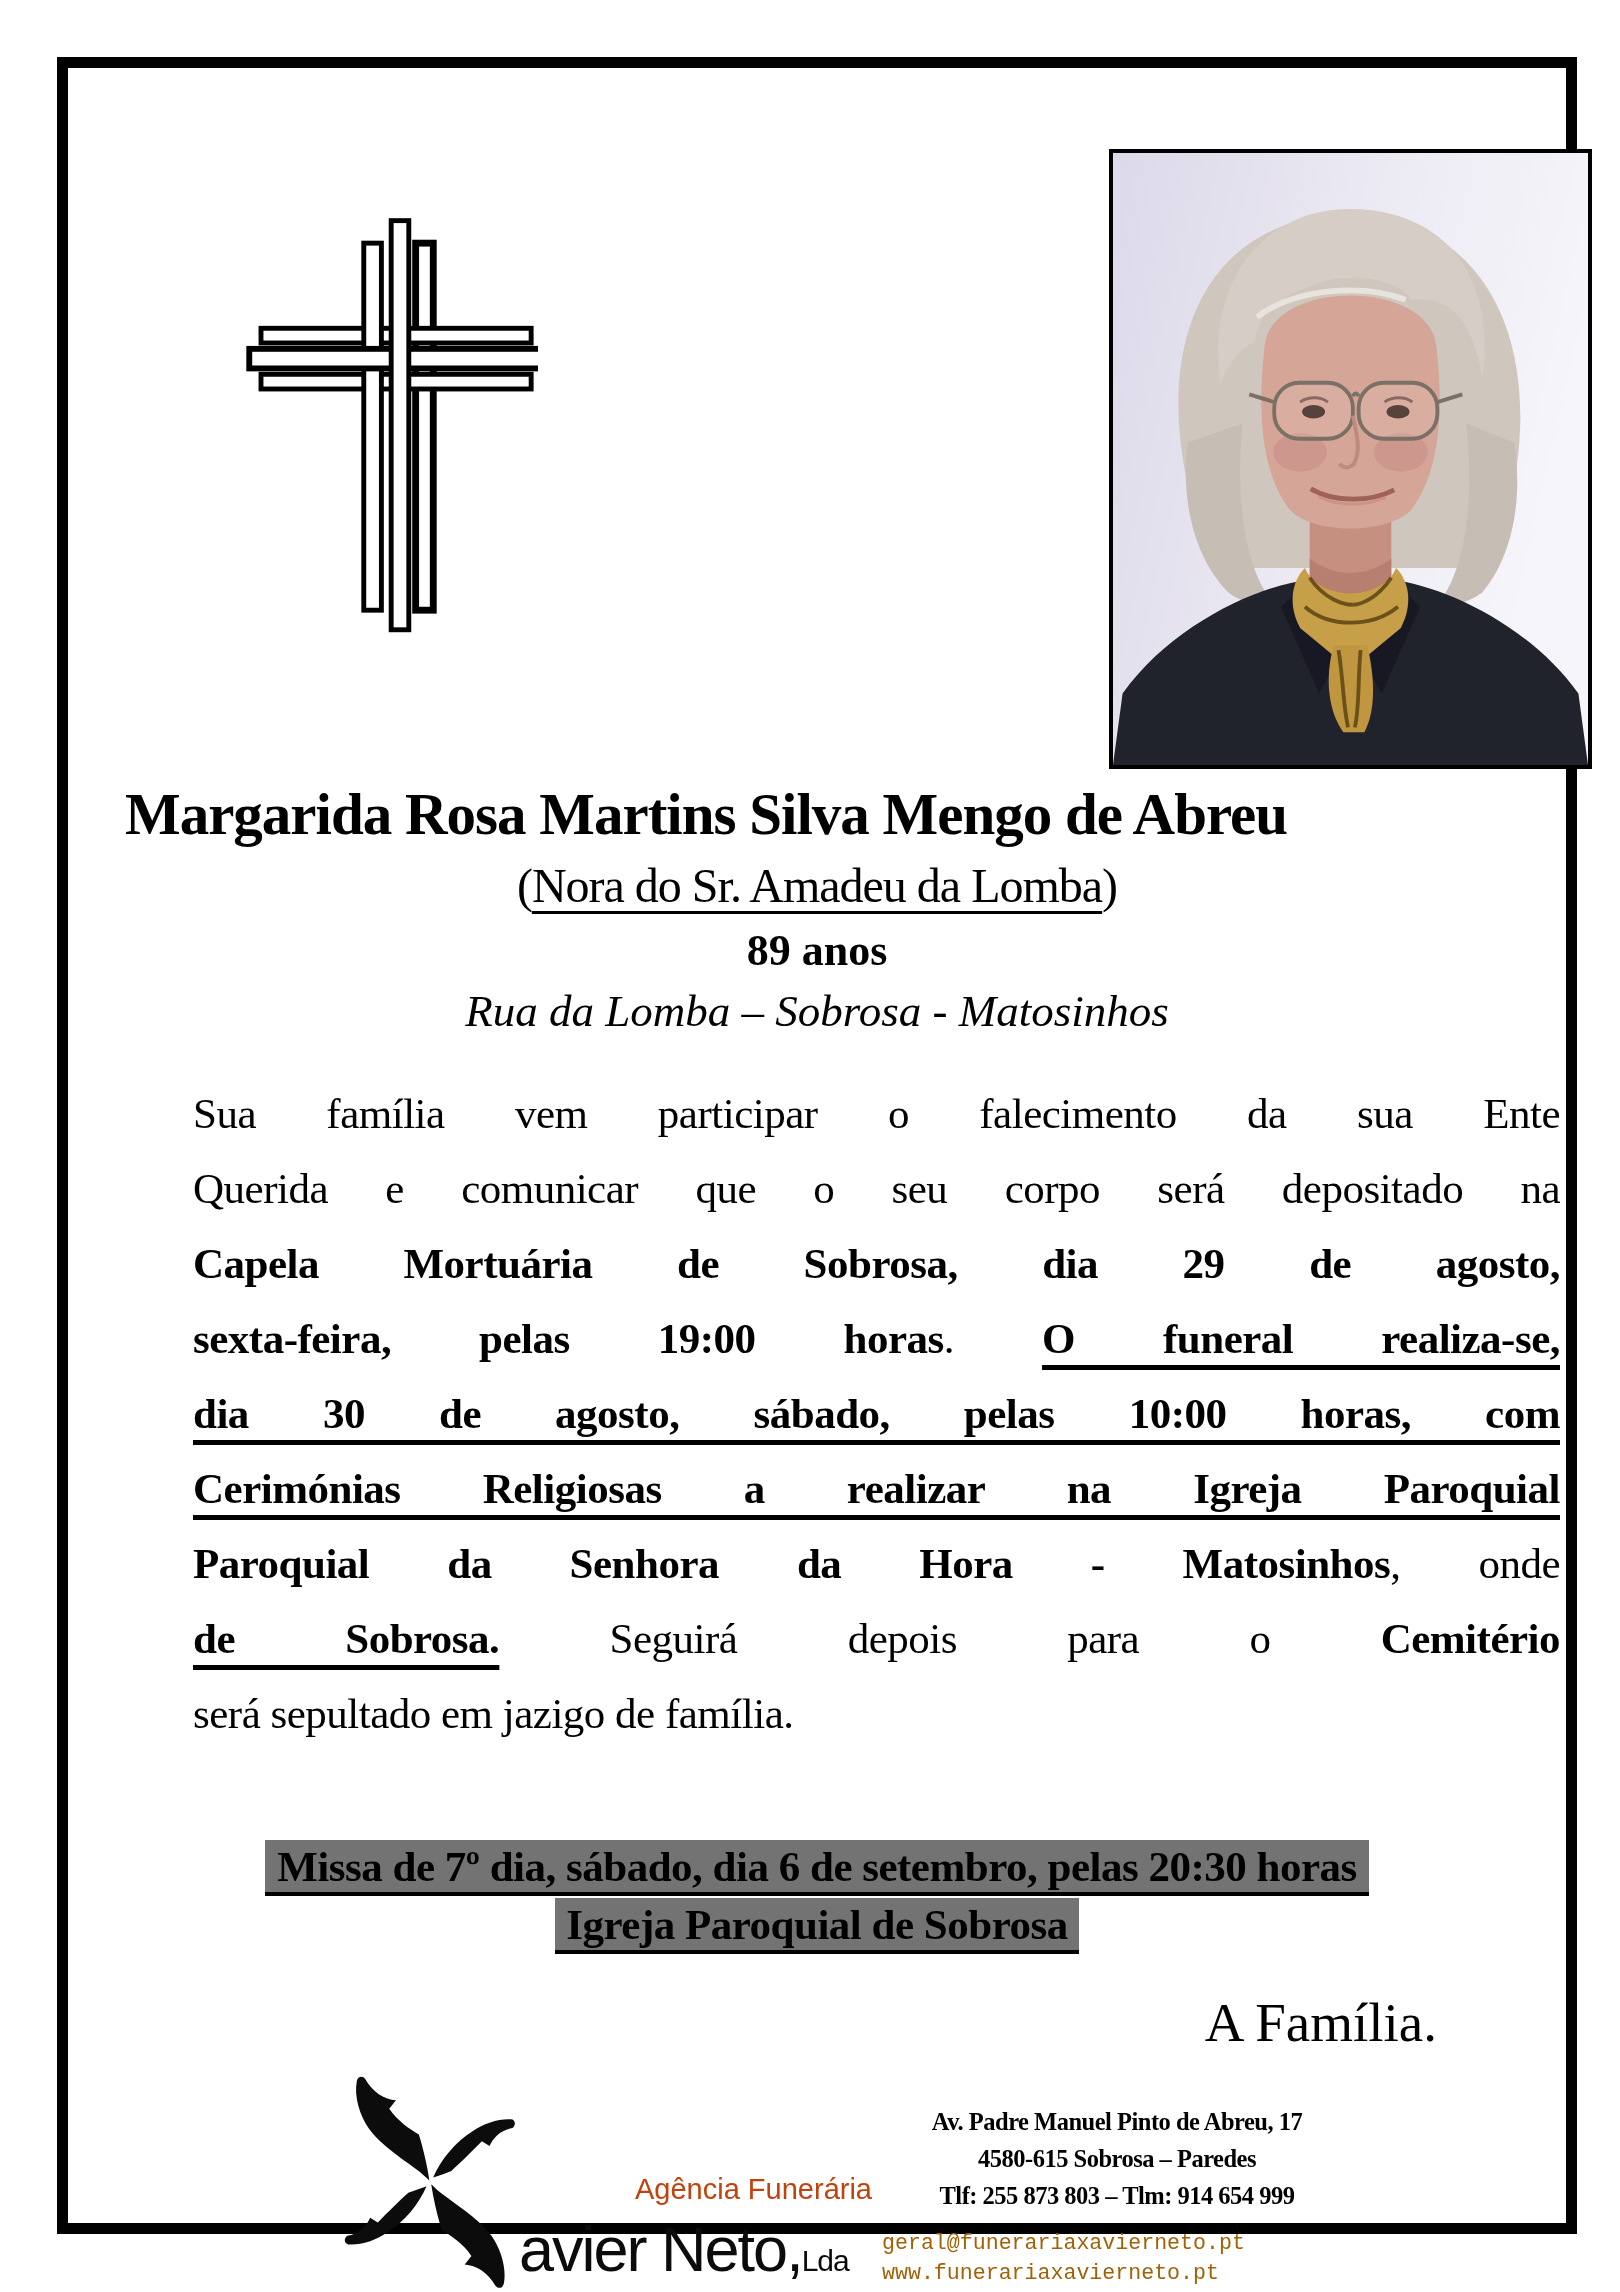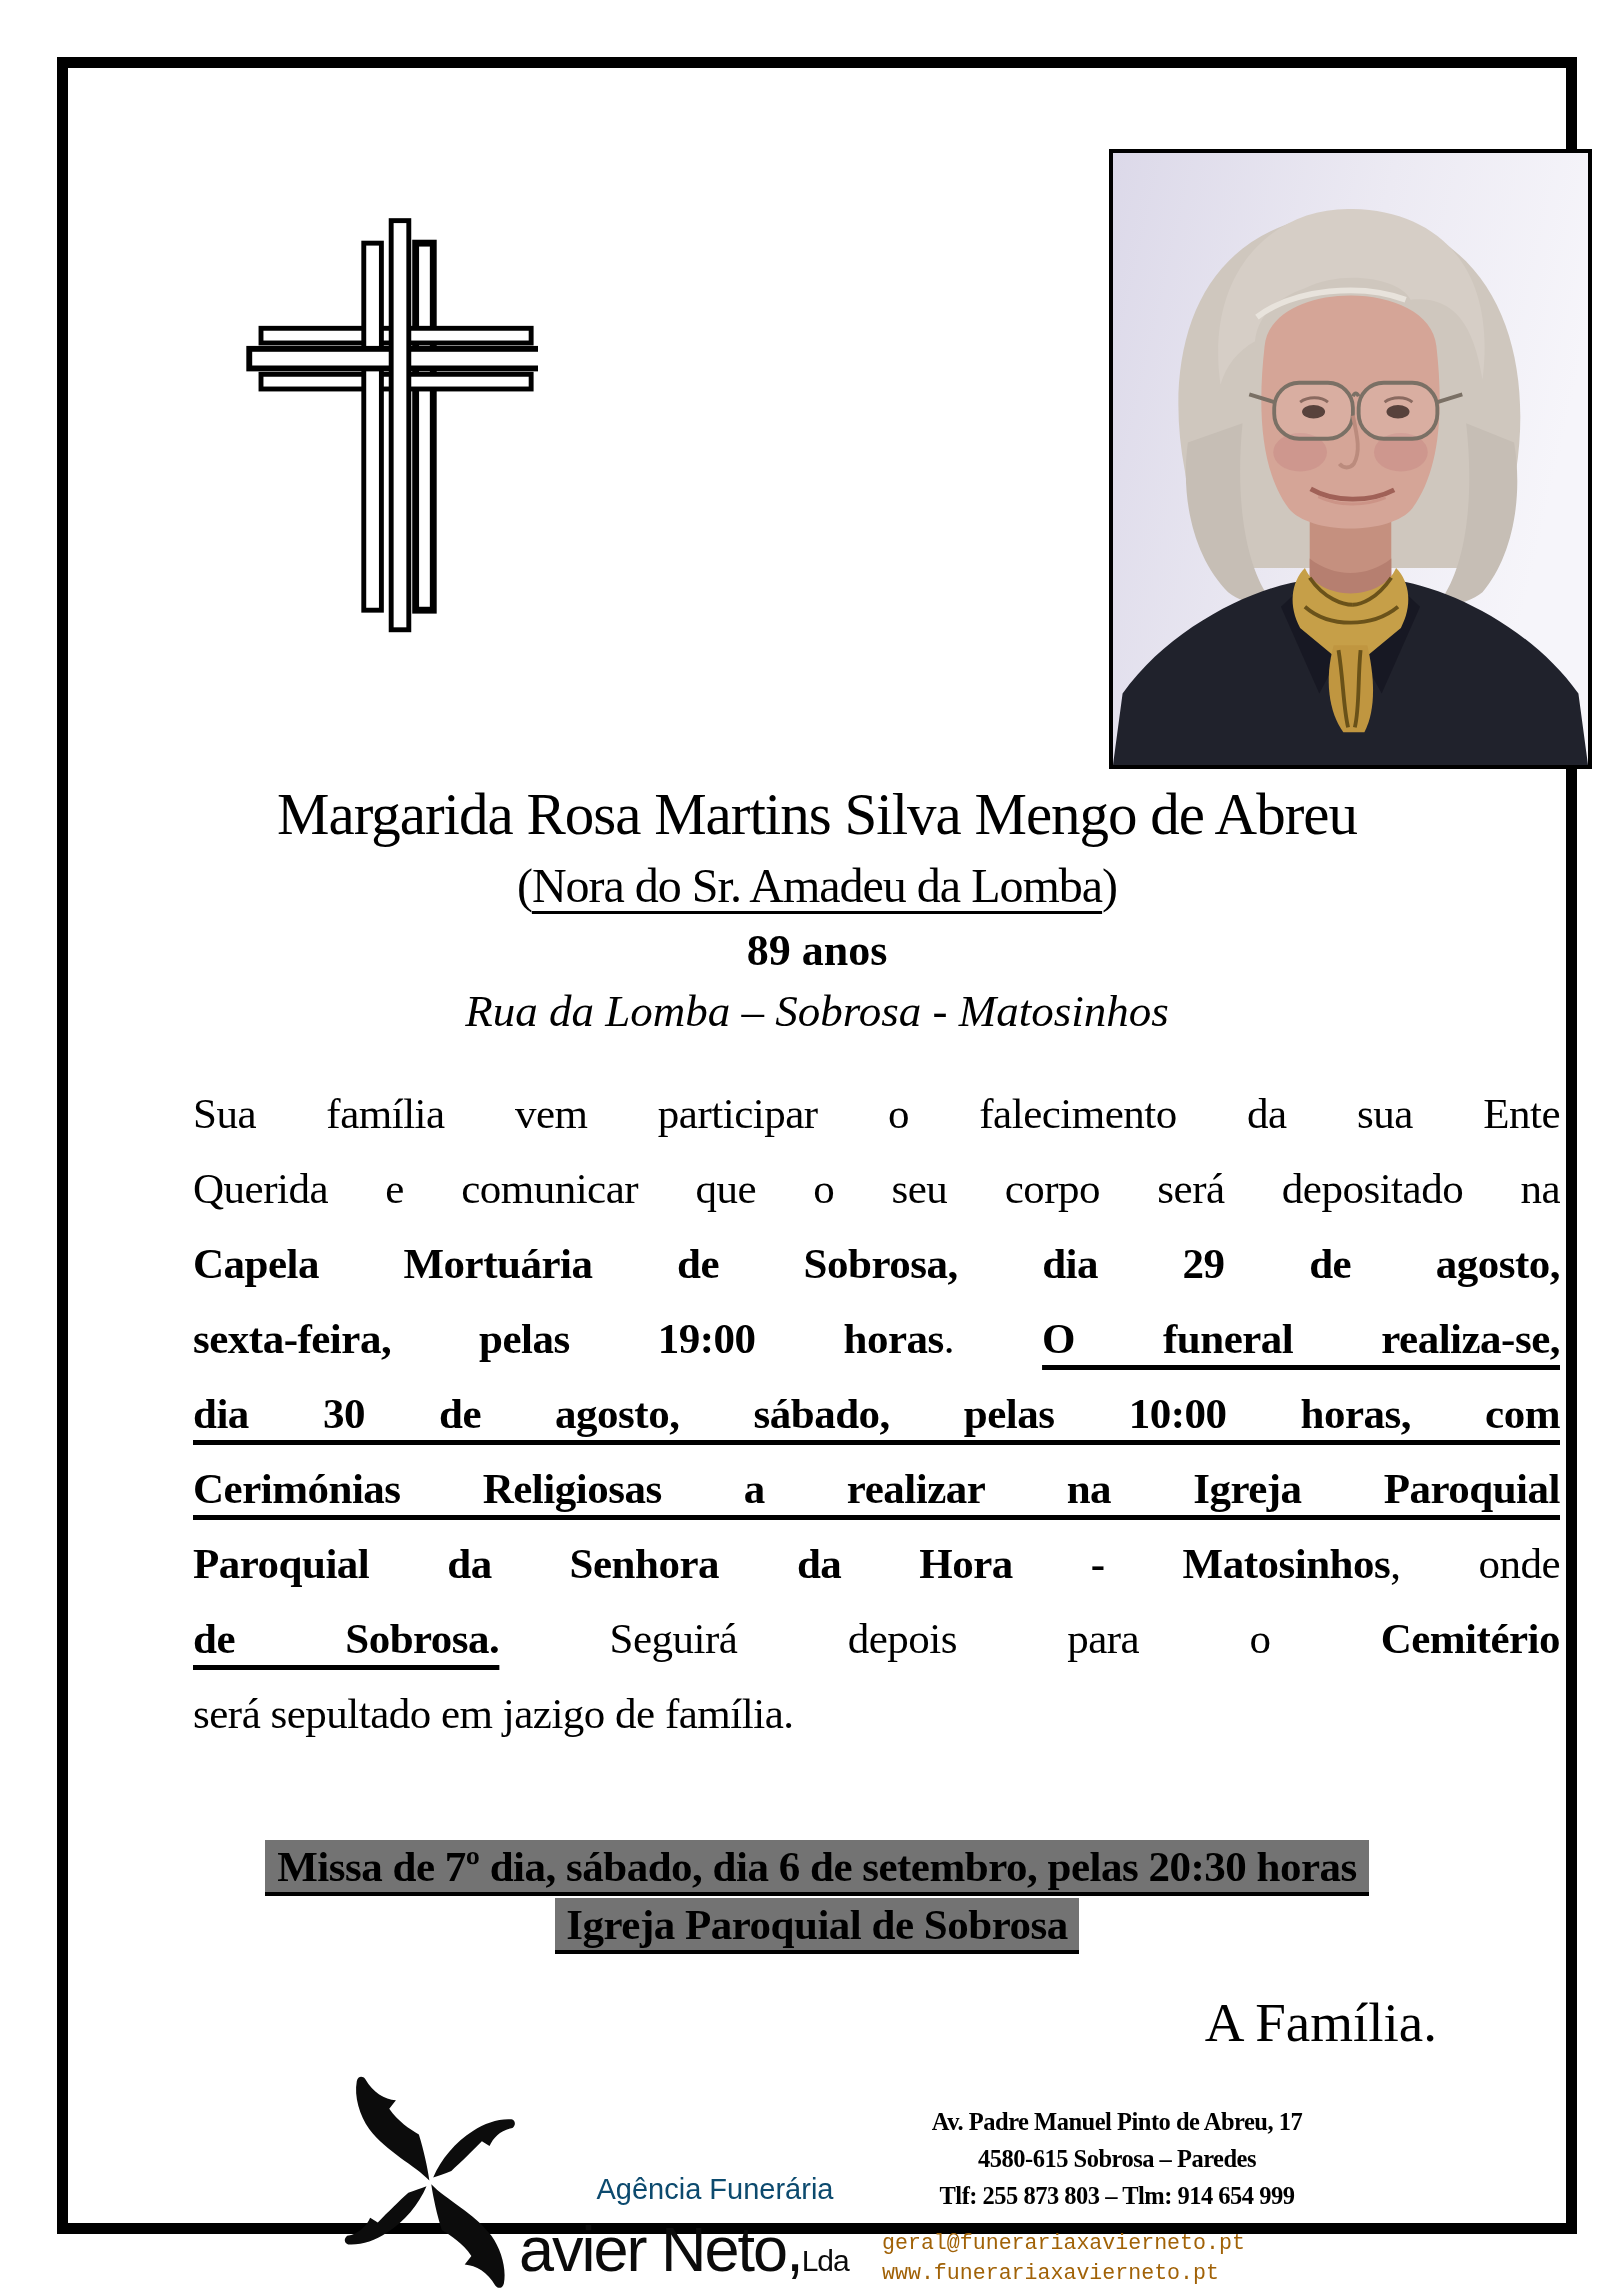--- a/index.html
+++ b/index.html
@@ -14,22 +14,22 @@
   
   .cross{position:absolute;left:147px;top:113px;width:323px;height:461px;}
   
   .photo{
     position:absolute;left:1041px;top:81px;width:475px;height:612px;
     border:4.9px solid #000;overflow:hidden;
   }
   .photo svg{display:block;width:100%;height:100%;}
   
   .deceased-name{
-    position:absolute;left:57px;right:57px;top:712px;text-align:center;
-    font-size:59px;font-weight:normal;letter-spacing:-1px;white-space:nowrap;
+    position:absolute;left:57px;right:57px;top:712px;text-align:left;
+    font-size:59px;font-weight:bold;letter-spacing:-1px;white-space:nowrap;
   }
   .relation-line{
     position:absolute;left:57px;right:57px;top:790px;text-align:center;
     font-size:48px;letter-spacing:-1px;white-space:nowrap;
   }
   .relation-line .u2{
     text-decoration:underline;text-decoration-thickness:2.9px;
     text-underline-offset:8.8px;text-decoration-skip-ink:none;
   }
   .age-line{
@@ -61,22 +61,22 @@
     font-size:43px;font-weight:bold;letter-spacing:-0.5px;
     line-height:49px;padding:2px 11.8px 1px 11.8px;
   }
   
   .signature{
     position:absolute;right:129px;top:1903px;font-size:55px;font-weight:normal;margin-top:20px;
   }
   
   .logo-x{position:absolute;left:263px;top:2001px;width:191px;height:221px;}
   .agency-label{
-    position:absolute;left:490px;top:2105px;width:314px;text-align:center;
-    font-family:"Liberation Sans","DejaVu Sans",sans-serif;font-size:29px;color:#0c4a6e;
+    position:absolute;left:490px;top:2105px;width:314px;text-align:right;
+    font-family:"Liberation Sans","DejaVu Sans",sans-serif;font-size:29px;color:#c2410c;
   }
   .agency-name{
     position:absolute;left:451px;top:2145px;
     font-family:"Liberation Sans","DejaVu Sans",sans-serif;
     font-size:63px;letter-spacing:-2px;color:#0b0b0b;white-space:nowrap;
   }
   .agency-name .suffix{font-size:30px;letter-spacing:-1px;}
   .footer-address{
     position:absolute;left:814px;top:2035px;width:470px;text-align:center;
     font-size:24.5px;font-weight:bold;line-height:37px;letter-spacing:-0.5px;

